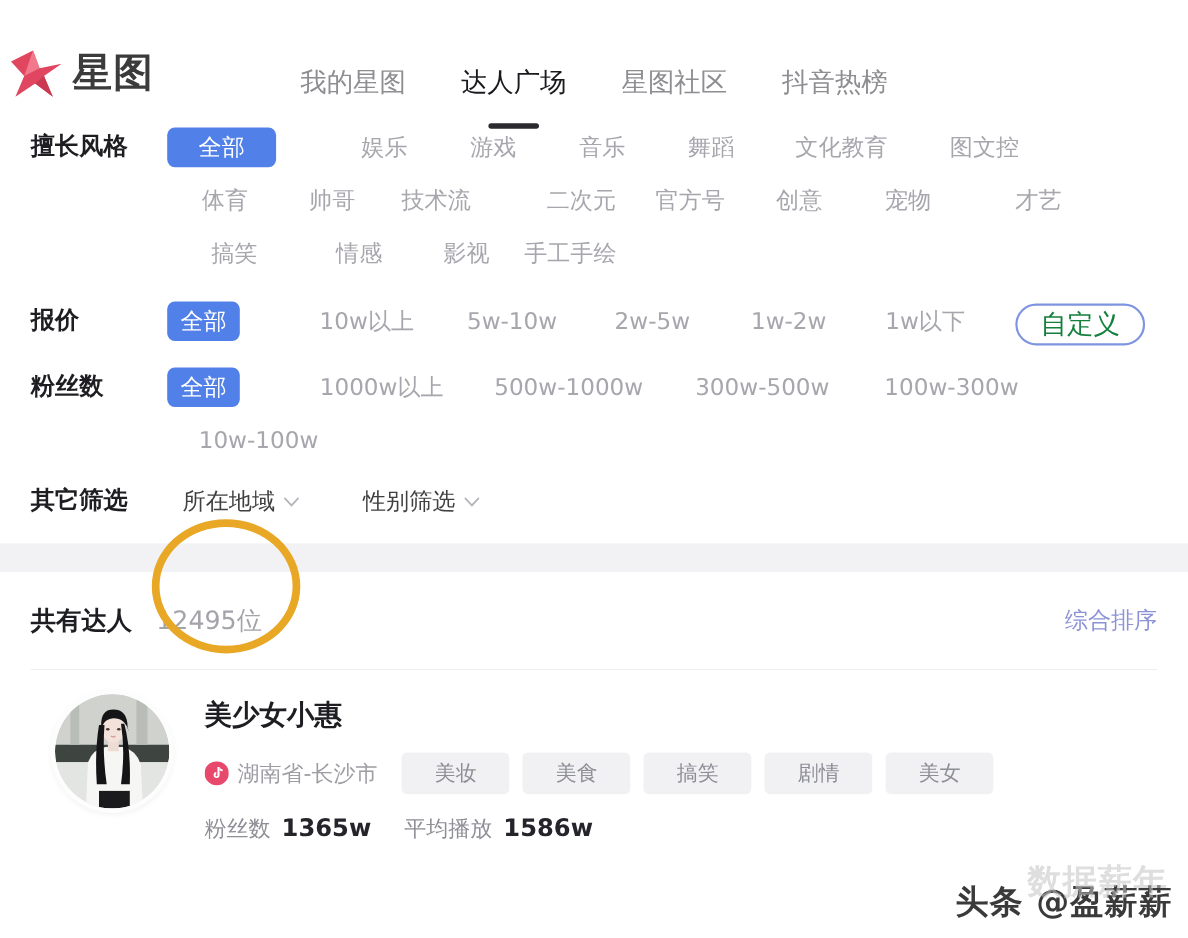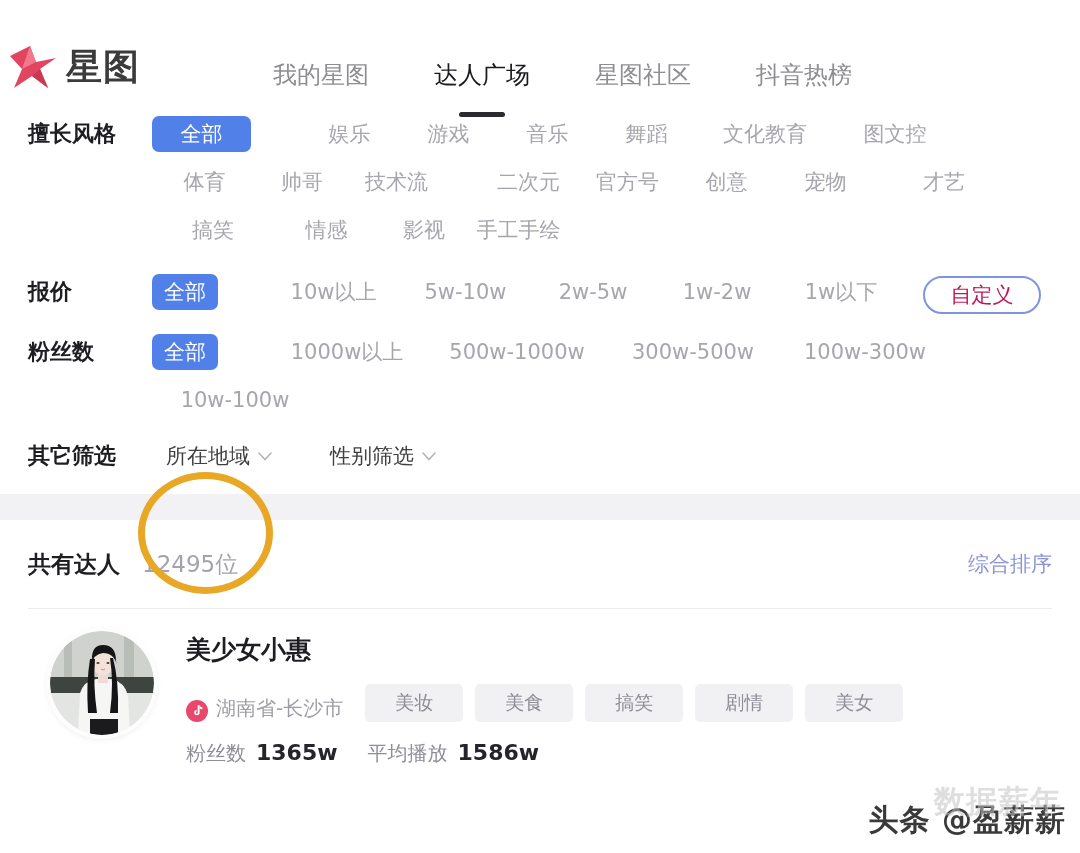--- a/index.html
+++ b/index.html
@@ -29,21 +29,21 @@
   }
   .brand-star { width: 52px; height: 46px; display: block; }
   .brand-word {
     font-size: 36px; font-weight: bold; color: #3b3b3b;
     letter-spacing: 1px; line-height: 46px;
     font-family: "DejaVu Sans", "Liberation Sans", sans-serif;
   }
   .nav {
     display: flex;
     align-items: flex-start;
-    gap: 15px;
+    gap: 0;
     margin-left: 108px;
     padding-top: 6px;
   }
   .nav-item {
     position: relative;
     width: 146px;
     text-align: center;
     font-size: 24px;
     color: #8d8d92;
     line-height: 34px;
@@ -104,26 +104,26 @@
     color: #ffffff;
     border-radius: 7px;
     width: 66px;
     height: 36px;
     line-height: 36px;
     margin: 6px 49px 6px 0;
     font-size: 21px;
   }
   .opt.outlined {
     border: 2px solid #7f94e0;
-    color: #be185d;
+    color: #15803d;
     border-radius: 20px;
     width: 118px;
     height: 38px;
     line-height: 34px;
-    font-size: 21px;
+    font-size: 24px;
     margin-top: 5px;
   }
   .dropdown {
     display: inline-flex;
     align-items: center;
     gap: 8px;
     font-size: 21px;
     color: #404040;
     line-height: 48px;
     margin-right: 58px;
@@ -187,21 +187,21 @@
     flex: 0 0 104px;
     margin-left: 22px;
   }
   .avatar-art { width: 104px; height: 104px; display: block; }
   .creator-body { margin-left: 32px; padding-top: 2px; flex: 1; }
   .creator-name {
     font-size: 25px; font-weight: bold; color: #1e1e22;
     font-family: "DejaVu Sans", "Liberation Sans", sans-serif;
   }
   .creator-meta {
-    display: flex; align-items: flex-end; margin-top: 18px; gap: 0;
+    display: flex; align-items: center; margin-top: 18px; gap: 0;
   }
   .dy-icon { width: 22px; height: 22px; flex: 0 0 22px; margin-right: 8px; }
   .loc-text {
     font-size: 20px; color: #9d9da4; margin-right: 22px; white-space: nowrap;
     font-family: "DejaVu Sans", "Liberation Sans", sans-serif;
   }
   .tag {
     background: #f1f1f4;
     color: #8e8e96;
     font-size: 19px;

